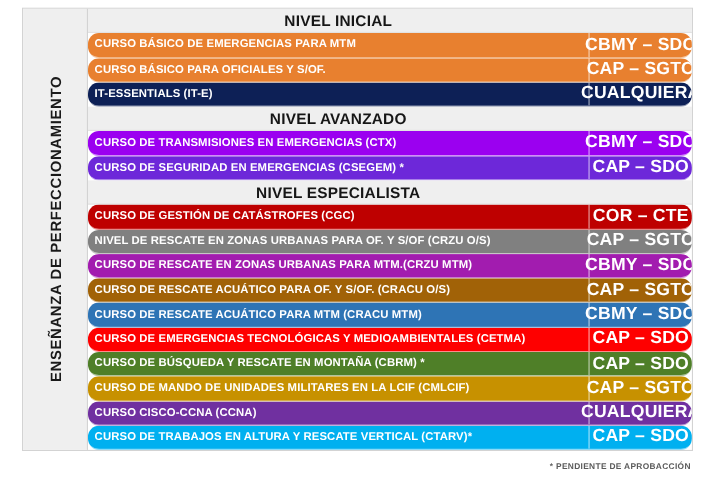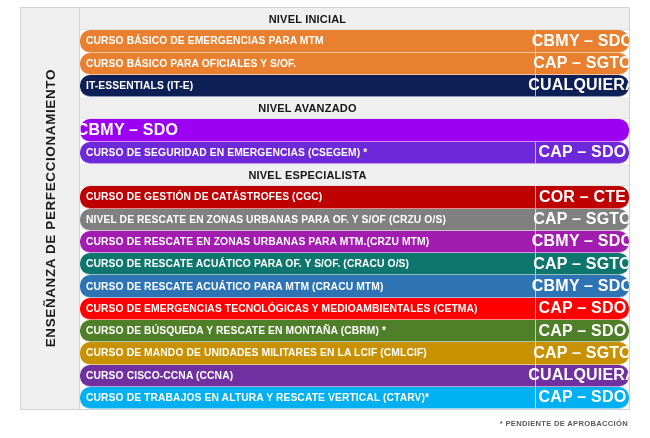--- a/index.html
+++ b/index.html
@@ -76,21 +76,21 @@
   
   .row.section {
     background: #efefef;
     border-bottom: 1px solid #e2e2e2;
   }
   .section-title {
     flex: 1 1 auto;
     display: flex;
     align-items: center;
     justify-content: center;
-    font-size: 11px;
+    font-size: 14px;
     font-weight: bold;
     color: #161616;
     letter-spacing: 0.2px;
     white-space: nowrap;
   }
 
   
   .row.course { border-bottom: 1px solid rgba(255,255,255,0.55); border-radius: 10px; }
 
   .course-name {
@@ -163,20 +163,21 @@
         </div>
         <div class="row course" style="background: rgb(13, 32, 86);">
           <div class="course-name" style="color: rgb(255, 255, 255);">IT-ESSENTIALS (IT-E)</div>
           <div class="course-rank" style="color: rgb(255, 255, 255);">CUALQUIERA</div>
         </div>
         <div class="row section">
           <div class="section-title">NIVEL AVANZADO</div>
           <div class="course-rank"></div>
         </div>
         <div class="row course" style="background: rgb(155, 0, 240);">
+          <div class="course-name" style="color: rgb(255, 255, 255);">CURSO DE TRANSMISIONES EN EMERGENCIAS (CTX)</div>
           <div class="course-rank" style="color: rgb(255, 255, 255);">CBMY – SDO</div>
         </div>
         <div class="row course" style="background: #6d28d9;">
           <div class="course-name" style="color: rgb(255, 255, 255);">CURSO DE SEGURIDAD EN EMERGENCIAS (CSEGEM) *</div>
           <div class="course-rank" style="color: rgb(255, 255, 255);">CAP – SDO</div>
         </div>
         <div class="row section">
           <div class="section-title">NIVEL ESPECIALISTA</div>
           <div class="course-rank"></div>
         </div>
@@ -185,21 +186,21 @@
           <div class="course-rank" style="color: rgb(255, 255, 255); margin-left: 48px;">COR – CTE</div>
         </div>
         <div class="row course" style="background: rgb(128, 128, 128);">
           <div class="course-name" style="color: rgb(255, 255, 255);">NIVEL DE RESCATE EN ZONAS URBANAS PARA OF. Y S/OF (CRZU O/S)</div>
           <div class="course-rank" style="color: rgb(255, 255, 255);">CAP – SGTO</div>
         </div>
         <div class="row course" style="background: #a21caf;">
           <div class="course-name" style="color: rgb(255, 255, 255);">CURSO DE RESCATE EN ZONAS URBANAS PARA MTM.(CRZU MTM)</div>
           <div class="course-rank" style="color: rgb(255, 255, 255);">CBMY – SDO</div>
         </div>
-        <div class="row course" style="background: #0f766e;">
+        <div class="row course" style="background: #a16207;">
           <div class="course-name" style="color: rgb(255, 255, 255);">CURSO DE RESCATE ACUÁTICO PARA OF. Y S/OF. (CRACU O/S)</div>
           <div class="course-rank" style="color: rgb(255, 255, 255);">CAP – SGTO</div>
         </div>
         <div class="row course" style="background: rgb(46, 116, 181);">
           <div class="course-name" style="color: rgb(255, 255, 255);">CURSO DE RESCATE ACUÁTICO PARA MTM (CRACU  MTM)</div>
           <div class="course-rank" style="color: rgb(255, 255, 255);">CBMY – SDO</div>
         </div>
         <div class="row course" style="background: rgb(254, 0, 0);">
           <div class="course-name" style="color: rgb(255, 255, 255);">CURSO DE EMERGENCIAS TECNOLÓGICAS Y MEDIOAMBIENTALES (CETMA)</div>
           <div class="course-rank" style="color: rgb(255, 255, 255);">CAP – SDO</div>

